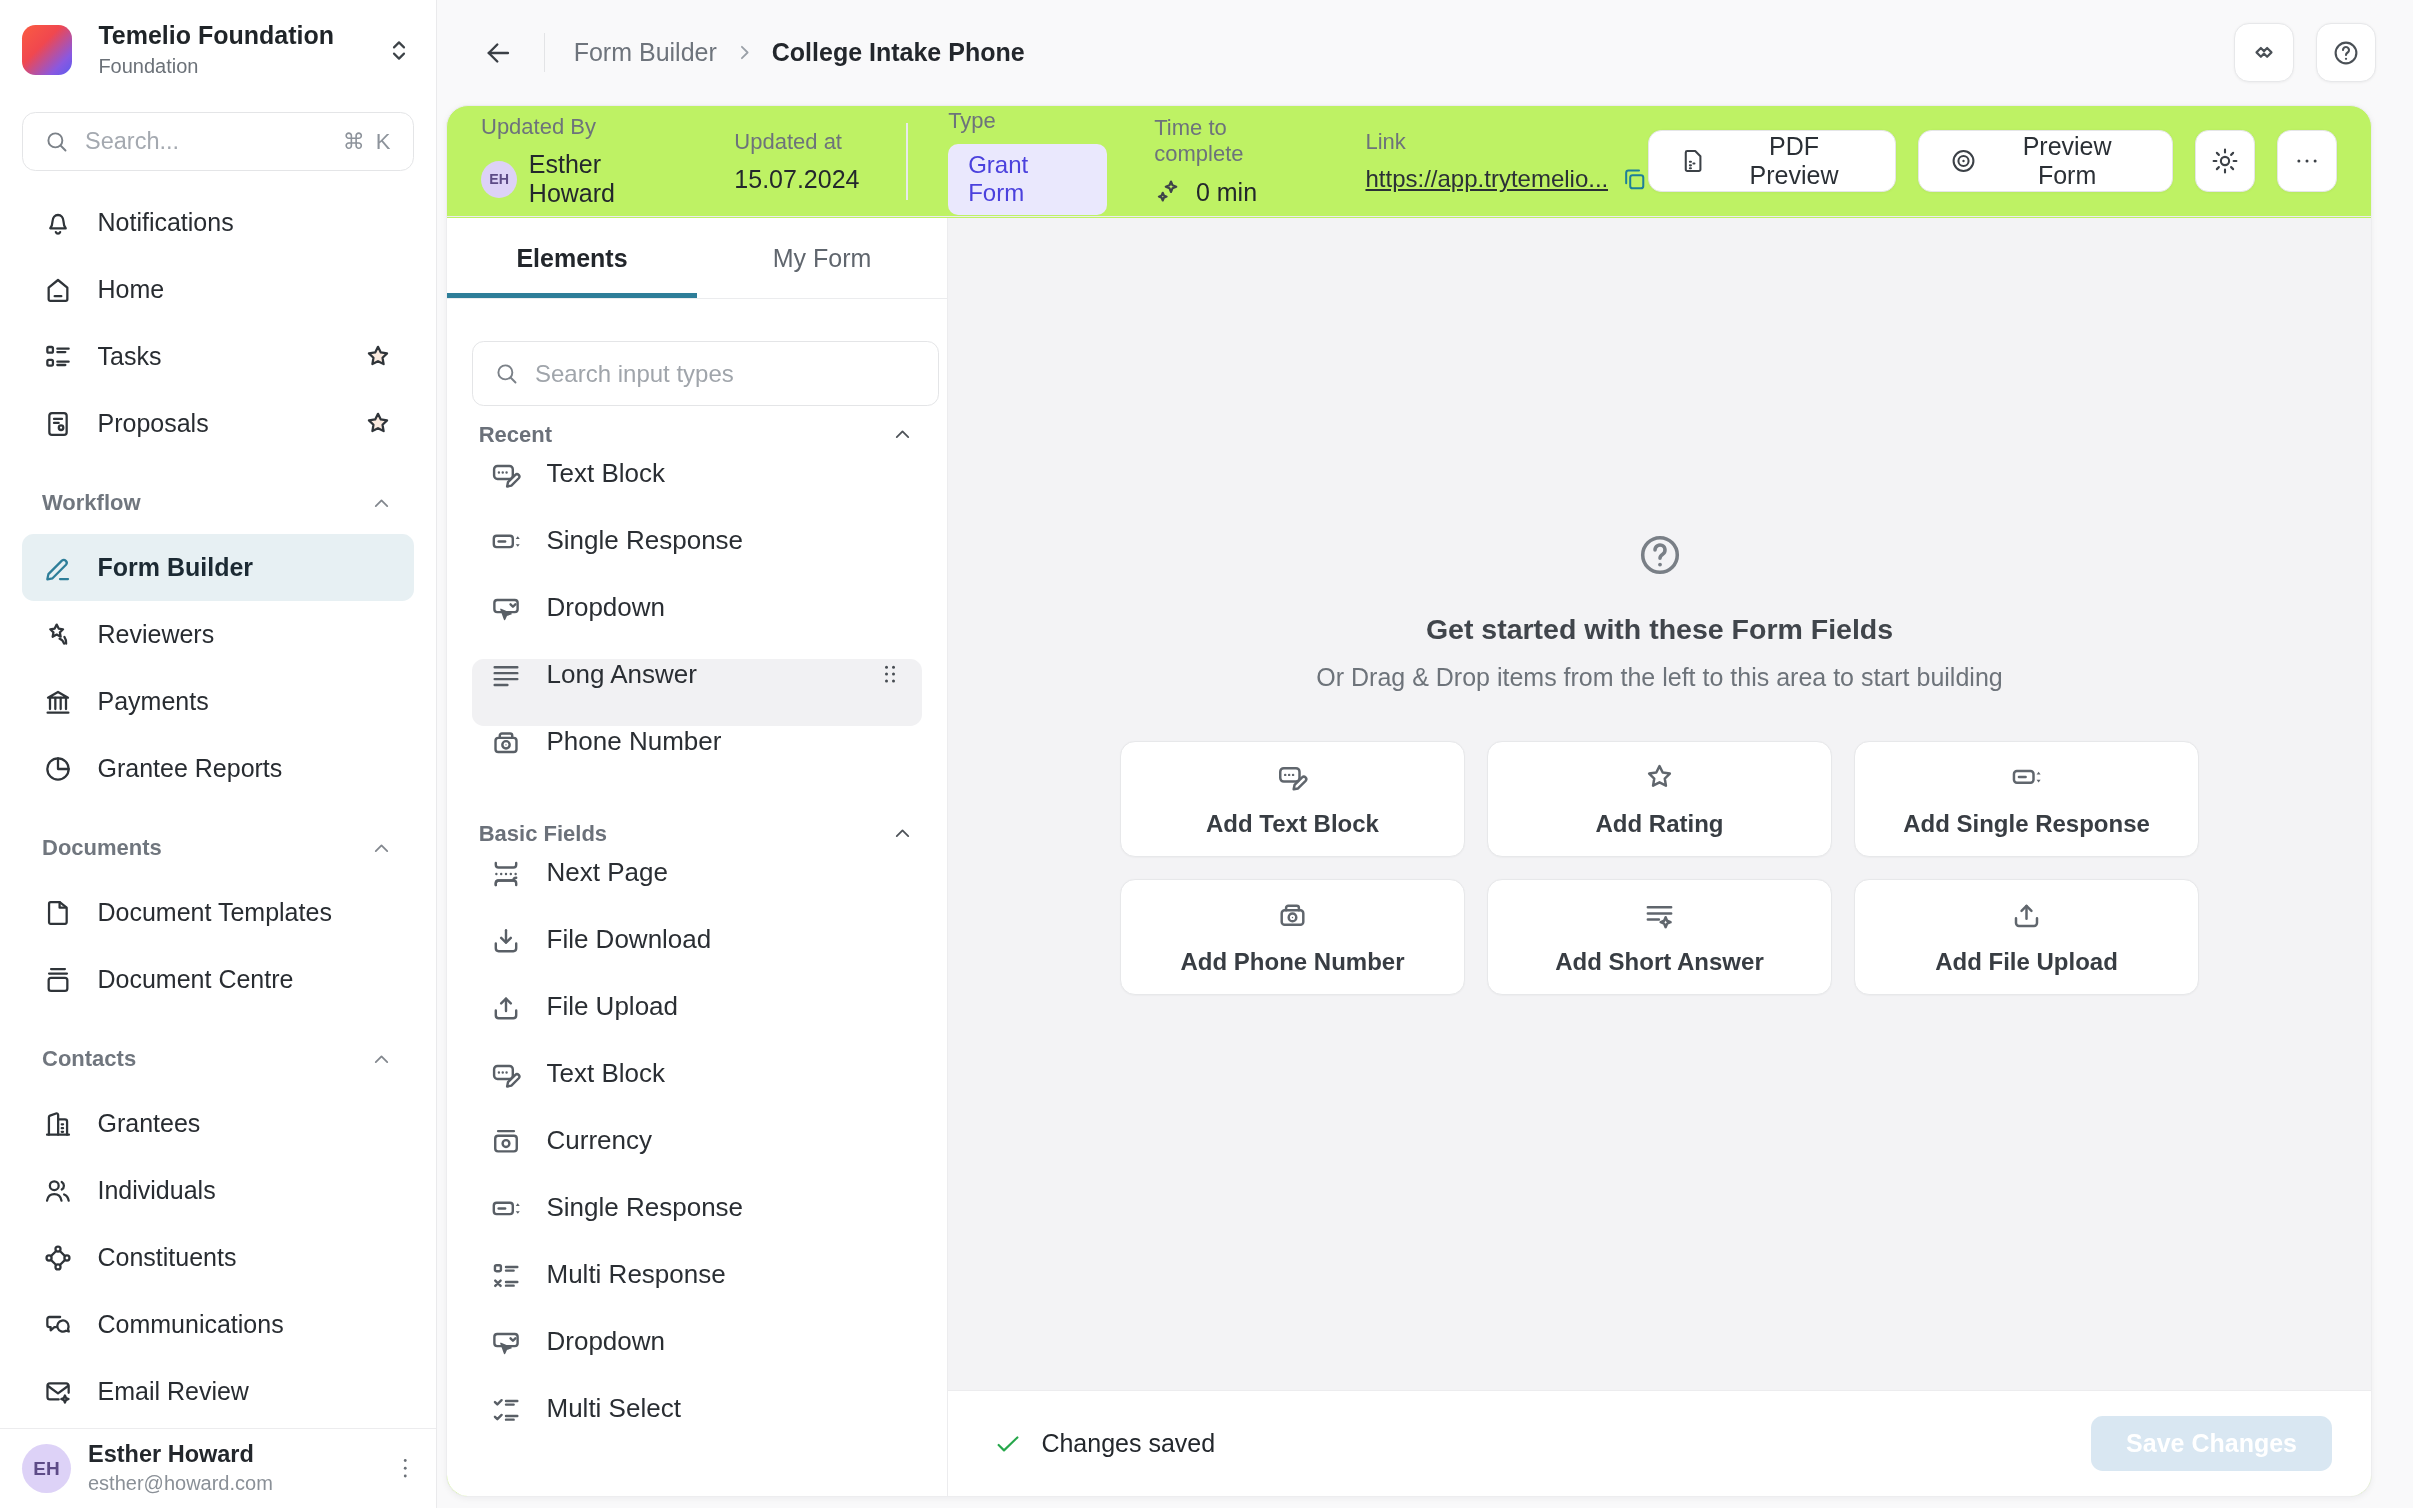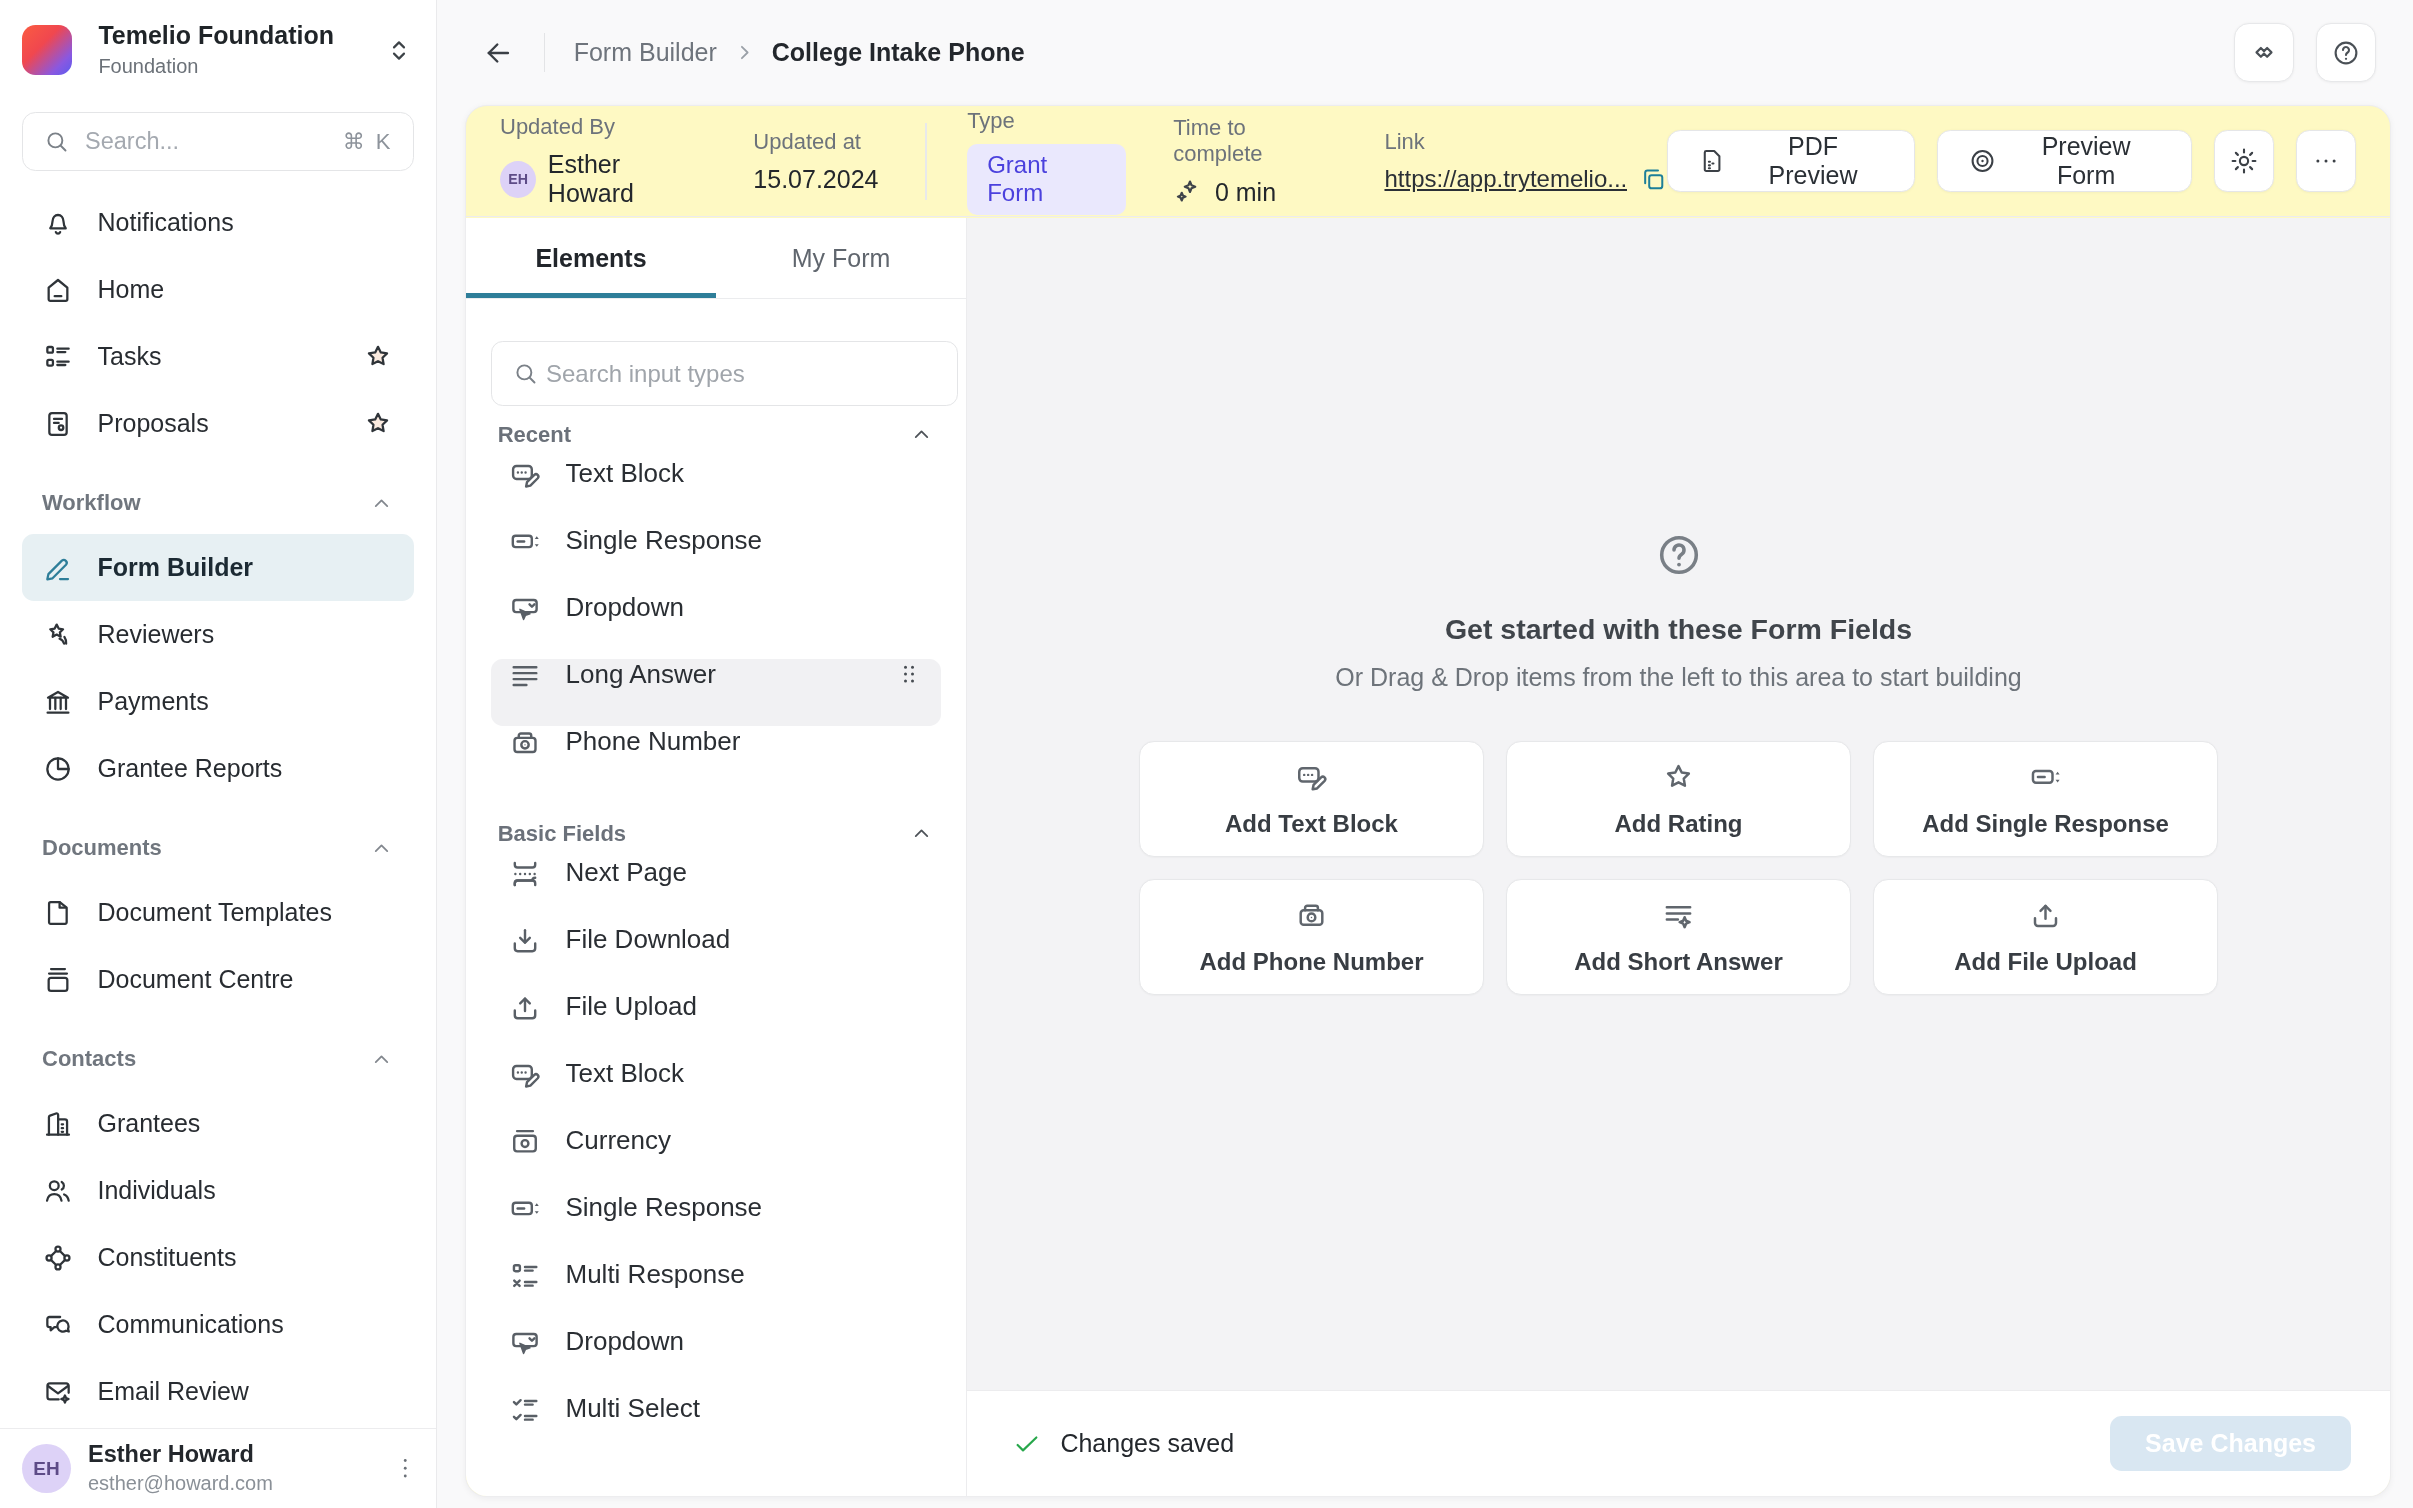--- a/index.html
+++ b/index.html
@@ -51,21 +51,21 @@
   .crumb-parent{font-size:25px;color:#6e747c;}
   .crumb-chev{width:25px;height:25px;color:#9aa0a7;margin:0 15px;}
   .crumb-current{font-size:25px;font-weight:700;color:#23272c;}
   .tb-actions{margin-left:auto;display:flex;gap:22px;}
   .icon-btn{width:60px;height:59px;background:#fff;border:0.8px solid #e7e8ea;border-radius:15px;
     display:flex;align-items:center;justify-content:center;color:#4a5056;
     box-shadow:0 0.8px 2.5px rgba(20,22,25,.05);}
   .icon-btn .ic{width:30px;height:30px;}
 
   
-  .card{position:absolute;left:465px;top:105px;width:1926px;height:1392px;background:#fef9c3;
+  .card{position:absolute;left:446px;top:105px;width:1926px;height:1392px;background:#bef264;
     border-radius:22px;border:0.8px solid #ededef;box-shadow:0 1.7px 6.7px rgba(25,28,33,.05);overflow:hidden;}
   .fh{height:111px;display:flex;align-items:center;padding:0 34px;border-bottom:0.8px solid #ececee;}
   .meta{display:flex;flex-direction:column;gap:10px;}
   .meta .lab{font-size:22px;color:#6d737b;}
   .meta .val{font-size:25px;color:#23272c;display:flex;align-items:center;gap:11.7px;font-weight:500;}
   .avatar-sm{width:37px;height:37px;border-radius:50%;background:#ddd2f7;display:flex;
     align-items:center;justify-content:center;font-size:14.2px;font-weight:700;color:#5d4b87;}
   .fh-div{width:1.7px;height:77px;background:#e8e9eb;margin:0 40px 0 47px;}
   .badge{background:#eae8fd;color:#4b41dd;padding:7.5px 20px;border-radius:10px;font-size:24px;font-weight:500;}
   .sparkle{width:30px;height:30px;color:#3f444a;}
@@ -80,21 +80,21 @@
   .btn.square{width:62px;padding:0;justify-content:center;}
 
   .bodywrap{position:absolute;top:112px;bottom:0;left:0;right:0;display:flex;}
   .panel{width:501px;flex:0 0 auto;border-right:0.8px solid #ececee;background:#fff;
     display:flex;flex-direction:column;}
   .tabs{height:81px;display:flex;border-bottom:1.7px solid #ebecee;}
   .tab{flex:1;display:flex;align-items:center;justify-content:center;font-size:25px;
     color:#60666e;font-weight:500;}
   .tab.active{color:#22262b;font-weight:700;box-shadow:inset 0 -5px 0 #2e7e99;}
   .psearch{margin:42px 8px 0 25px;height:65px;border:1.7px solid #e4e5e7;border-radius:11.7px;
-    display:flex;align-items:center;gap:7px;padding:8px 20px;}
+    display:flex;align-items:center;gap:15px;padding:8px 20px;}
   .psearch .ic{width:27px;height:27px;color:#7b8188;}
   .psearch .ph{font-size:24px;color:#a0a5ab;}
   .plist{flex:1;overflow:hidden;padding:0 25px;}
   .psec{margin-top:17px;height:47px;display:flex;align-items:center;justify-content:space-between;
     padding:0 6.7px;font-size:22px;font-weight:700;color:#6b717a;gap:25px;}
   .psec.first{margin-top:5px;}
   .psec .ic{width:25px;height:25px;color:#4d5258;}
   .pitem{height:67px;display:flex;align-items:flex-start;gap:23.5px;padding:0 17px;border-radius:11.7px;
     font-size:26px;color:#2a2e33;}
   .pitem .ic{width:34px;height:34px;color:#595f66;flex:0 0 auto;}

